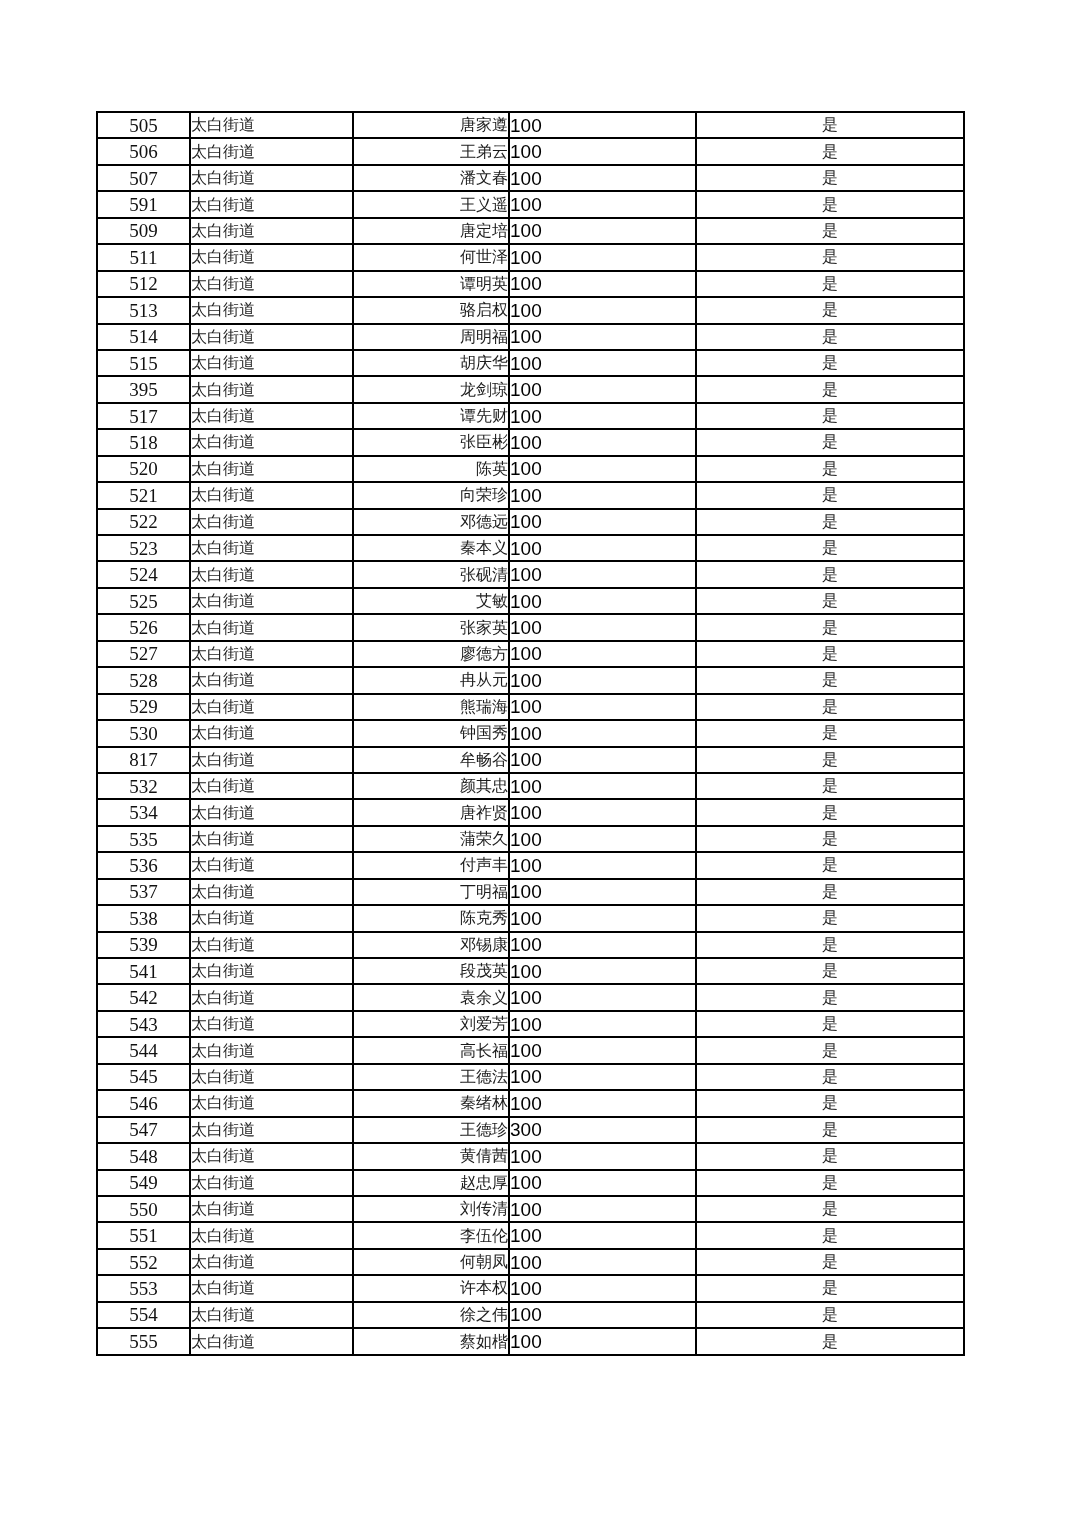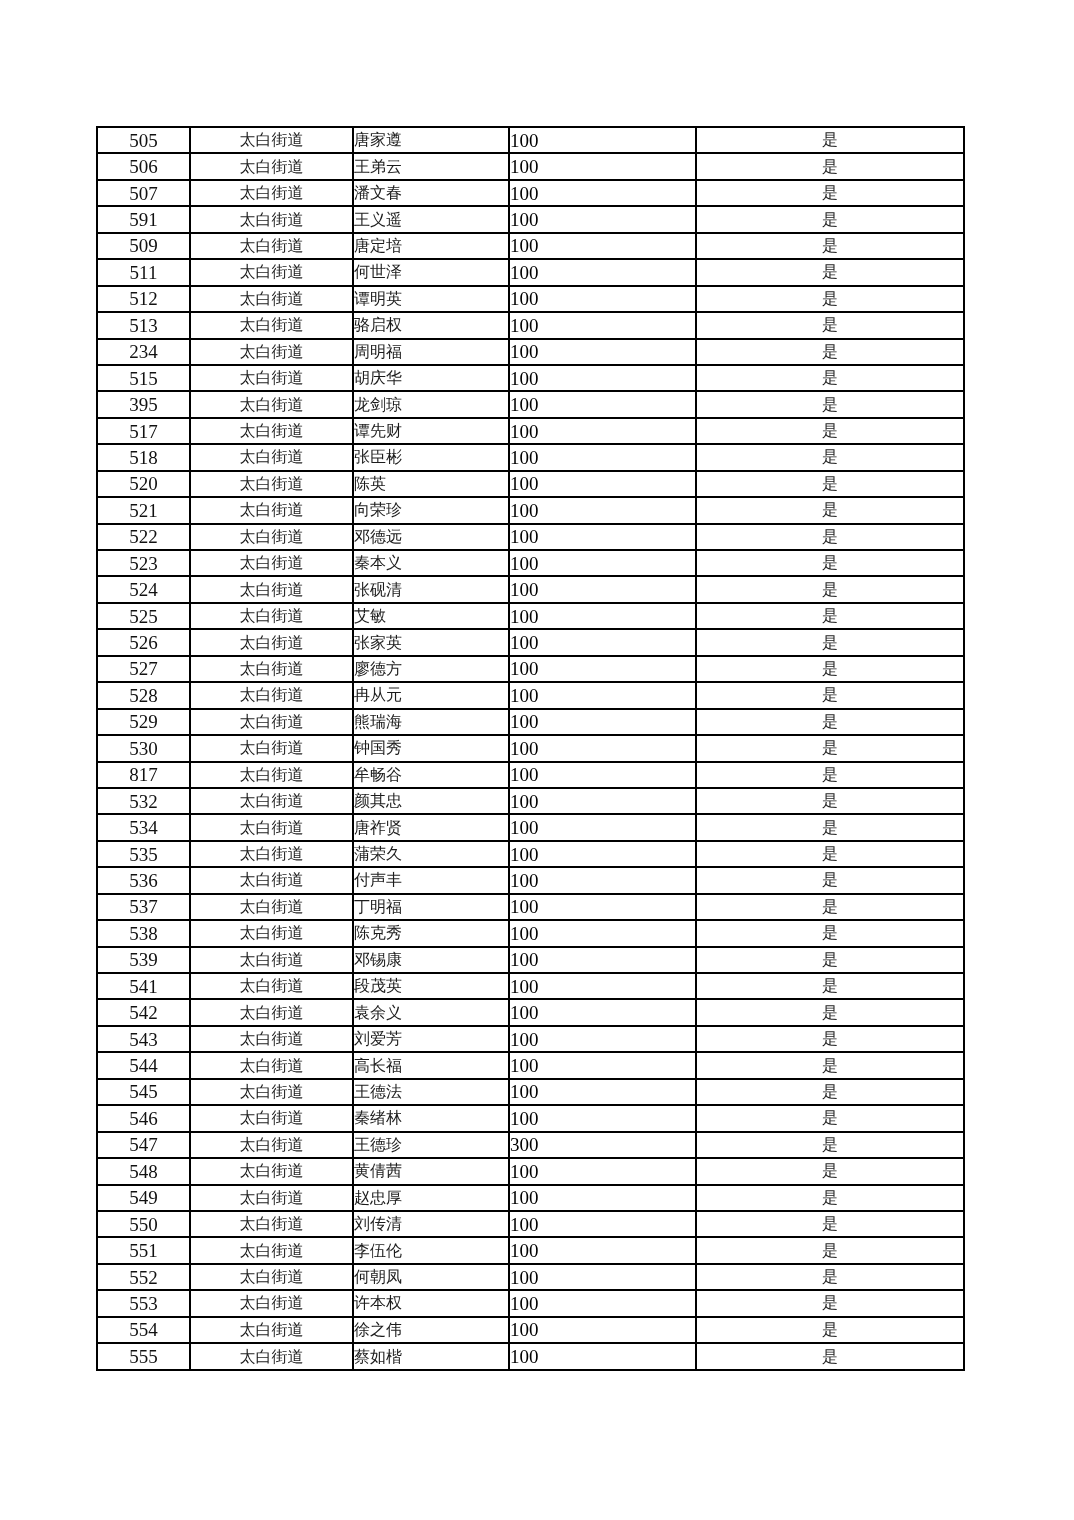--- a/index.html
+++ b/index.html
@@ -14,58 +14,58 @@
     font-family: "Liberation Serif", "DejaVu Serif", serif;
   }
   .page {
     position: absolute;
     inset: 0;
     background: #ffffff;
   }
   table.roster {
     position: absolute;
     left: 96px;
-    top: 126px;
+    top: 111px;
     width: 867px;
     height: 1245px;
     border-collapse: collapse;
     table-layout: fixed;
   }
   table.roster td {
     border: 2px solid #000000;
     padding: 0;
     vertical-align: middle;
     overflow: hidden;
     white-space: nowrap;
     line-height: 1;
   }
   td.col-no {
     text-align: center;
     font-size: 19px;
     color: #111111;
     font-family: "Liberation Serif", "DejaVu Serif", serif;
   }
   td.col-street {
-    text-align: center;
+    text-align: left;
     padding-left: 6px;
     font-size: 16px;
     color: #1c1c1c;
   }
   td.col-name {
-    text-align: left;
+    text-align: right;
     padding-left: 6px;
     font-size: 16px;
     color: #1c1c1c;
   }
   td.col-amount {
     text-align: left;
     padding-left: 4px;
     font-size: 19px;
     color: #000000;
-    font-family: Liberation Serif, serif;
+    font-family: Liberation Sans, sans-serif;
   }
   td.col-confirm {
     text-align: center;
     font-size: 16px;
     color: #1c1c1c;
   }
 </style>
 </head>
 <body>
 
@@ -129,21 +129,21 @@
           <td class="col-confirm">是</td>
         </tr>
         <tr>
           <td class="col-no">513</td>
           <td class="col-street">太白街道</td>
           <td class="col-name">骆启权</td>
           <td class="col-amount">100</td>
           <td class="col-confirm">是</td>
         </tr>
         <tr>
-          <td class="col-no">234</td>
+          <td class="col-no">514</td>
           <td class="col-street">太白街道</td>
           <td class="col-name">周明福</td>
           <td class="col-amount">100</td>
           <td class="col-confirm">是</td>
         </tr>
         <tr>
           <td class="col-no">515</td>
           <td class="col-street">太白街道</td>
           <td class="col-name">胡庆华</td>
           <td class="col-amount">100</td>

